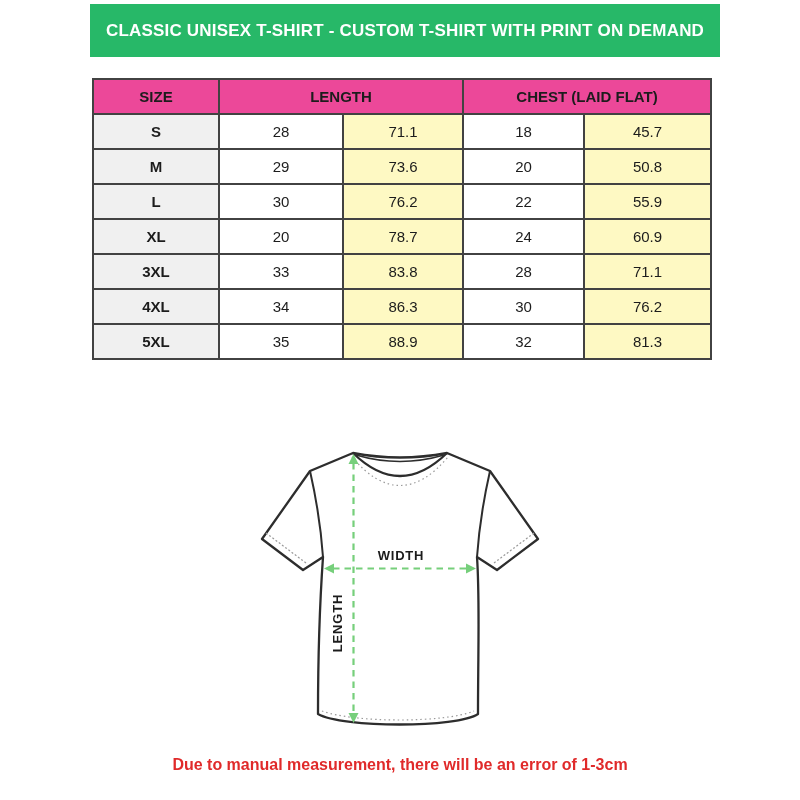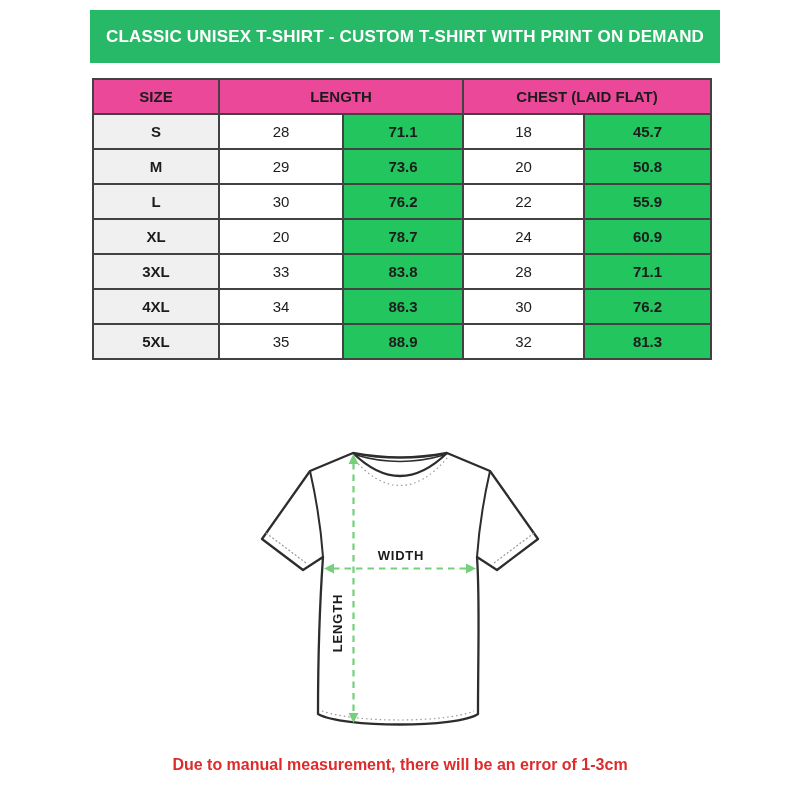--- a/index.html
+++ b/index.html
@@ -3,36 +3,36 @@
 <meta charset="utf-8">
 <style>
   html,body{margin:0;padding:0;background:#ffffff;}
   .page{
     position:relative;width:800px;height:800px;background:#ffffff;overflow:hidden;
     font-family:"Liberation Sans","DejaVu Sans",sans-serif;color:#1c1c1c;
   }
   
   .banner{
     position:absolute;left:90px;top:4px;width:630px;height:53px;
-    background:#27b868;display:flex;align-items:center;justify-content:center;margin-top:6px;
+    background:#27b868;display:flex;align-items:center;justify-content:center;
   }
   .banner-title{
     color:#ffffff;font-weight:bold;font-size:17px;letter-spacing:.2px;white-space:nowrap;
   }
   
   .size-table-wrap{position:absolute;left:92px;top:78px;width:618px;}
   table.size-table{border-collapse:collapse;width:100%;table-layout:fixed;}
   .size-table th,.size-table td{
     border:2px solid #424242;height:33px;text-align:center;vertical-align:middle;
     font-size:15px;padding:0;
   }
   .size-table th{background:#ec4899;font-weight:bold;}
   .size-table td.c-size{background:#f0f0f0;font-weight:bold;}
   .size-table td.c-in{background:#ffffff;font-weight:normal;margin-left:29px;}
-  .size-table td.c-cm{background:#22c55e;font-weight:bold;}
+  .size-table td.c-cm{background:#fef9c3;font-weight:normal;}
   
   .diagram{position:absolute;left:248px;top:438px;width:304px;height:306px;}
   
   .footer-note{
     position:absolute;left:0;top:756px;width:800px;text-align:center;
     color:#e02a2a;font-weight:bold;font-size:16px;
   }
 </style>
 </head>
 <body>

